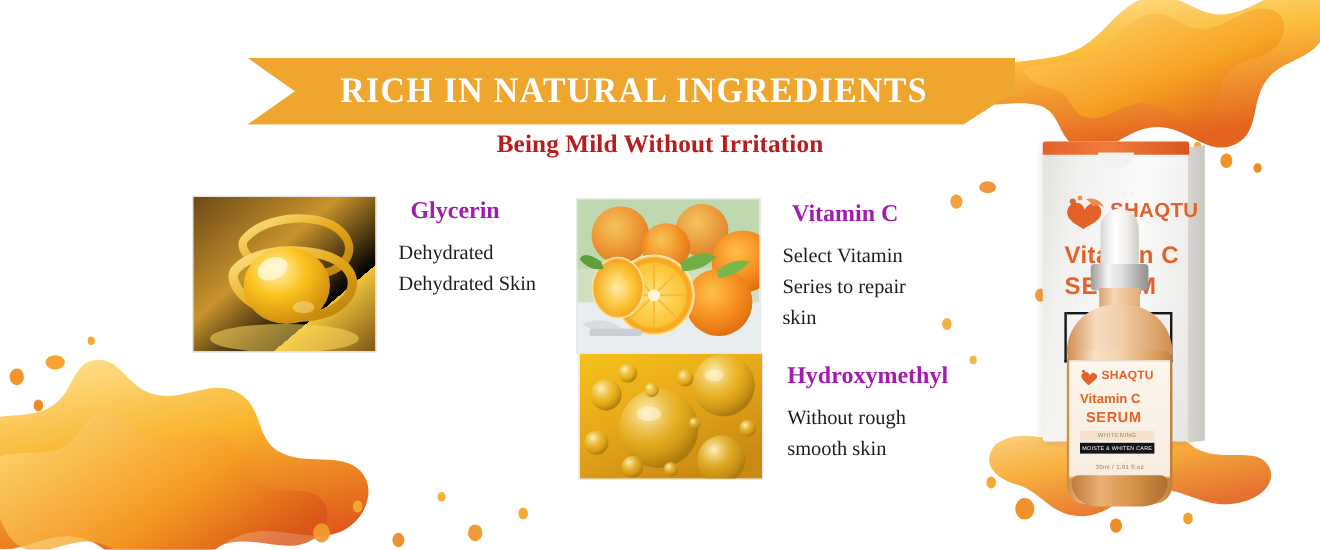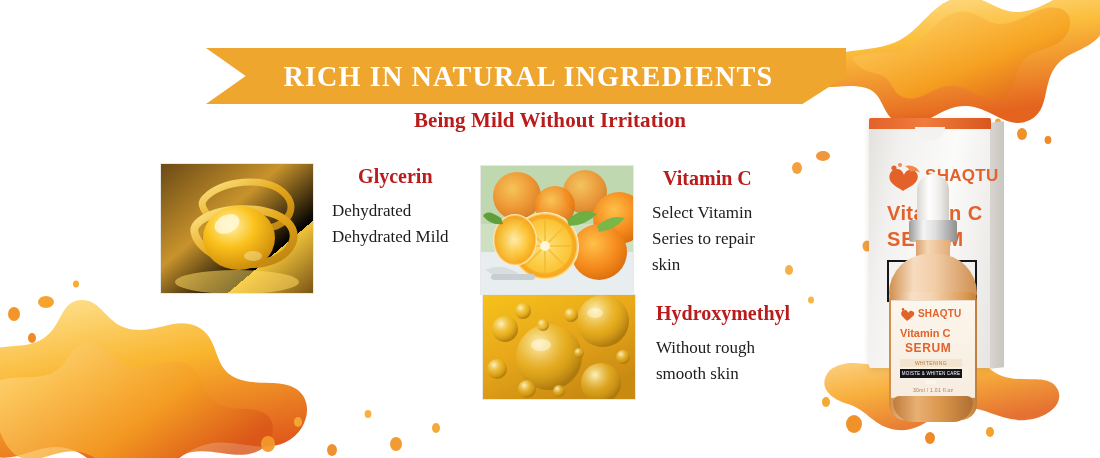--- a/index.html
+++ b/index.html
@@ -61,25 +61,24 @@
     flex:none;
     position:relative;
   }
   .thumb-a{width:152px;height:129px;}
   .thumb-b{width:152px;height:128px;}
   .thumb-c{width:152px;height:104px;}
 
   .txt{margin-left:18px;padding-top:2px;}
   .card-c .txt{margin-left:20px;padding-top:8px;}
   .ing-title{
-    font-size:20px;font-weight:700;color:#b91c1c;
+    font-size:20px;font-weight:700;color:#a21caf;
     font-family:"Liberation Serif", serif;
     line-height:1.1;margin-bottom:11px;
     white-space:nowrap;
-    text-align:center;
   }
   .card-a .ing-title{padding-left:10px;}
   .card-b .ing-title{padding-left:8px;}
   .ing-desc{
     font-size:17px;color:#1c1c1c;
     font-family:"Liberation Serif", serif;
     line-height:1.53;
   }
   .ing-desc span{display:block;white-space:nowrap;}
 
@@ -319,21 +318,21 @@
         <path d="M36 60 C52 42 104 40 124 56 C142 70 130 92 106 98 C80 105 48 92 38 78 C32 69 32 64 36 60 Z" fill="none" stroke="url(#gribbon)" stroke-width="8"></path>
         <ellipse cx="78" cy="74" rx="36" ry="32" fill="url(#gcap)"></ellipse>
         <ellipse cx="66" cy="60" rx="13" ry="9" fill="#fffbe0" opacity=".75" transform="rotate(-25 66 60)"></ellipse>
         <ellipse cx="92" cy="92" rx="9" ry="5" fill="#fff4c0" opacity=".4"></ellipse>
       </svg>
     </div>
     <div class="txt">
       <div class="ing-title">Glycerin</div>
       <div class="ing-desc">
         <span>Dehydrated</span>
-        <span>Dehydrated Mild</span>
+        <span>Dehydrated Skin</span>
       </div>
     </div>
   </div>
 
   <div class="card card-b">
     <div class="thumb thumb-b">
       <svg width="152" height="128" viewBox="0 0 152 128">
         <defs>
           <radialGradient id="orange1" cx=".4" cy=".35" r=".7">
             <stop offset="0" stop-color="#ffc04a"></stop>

